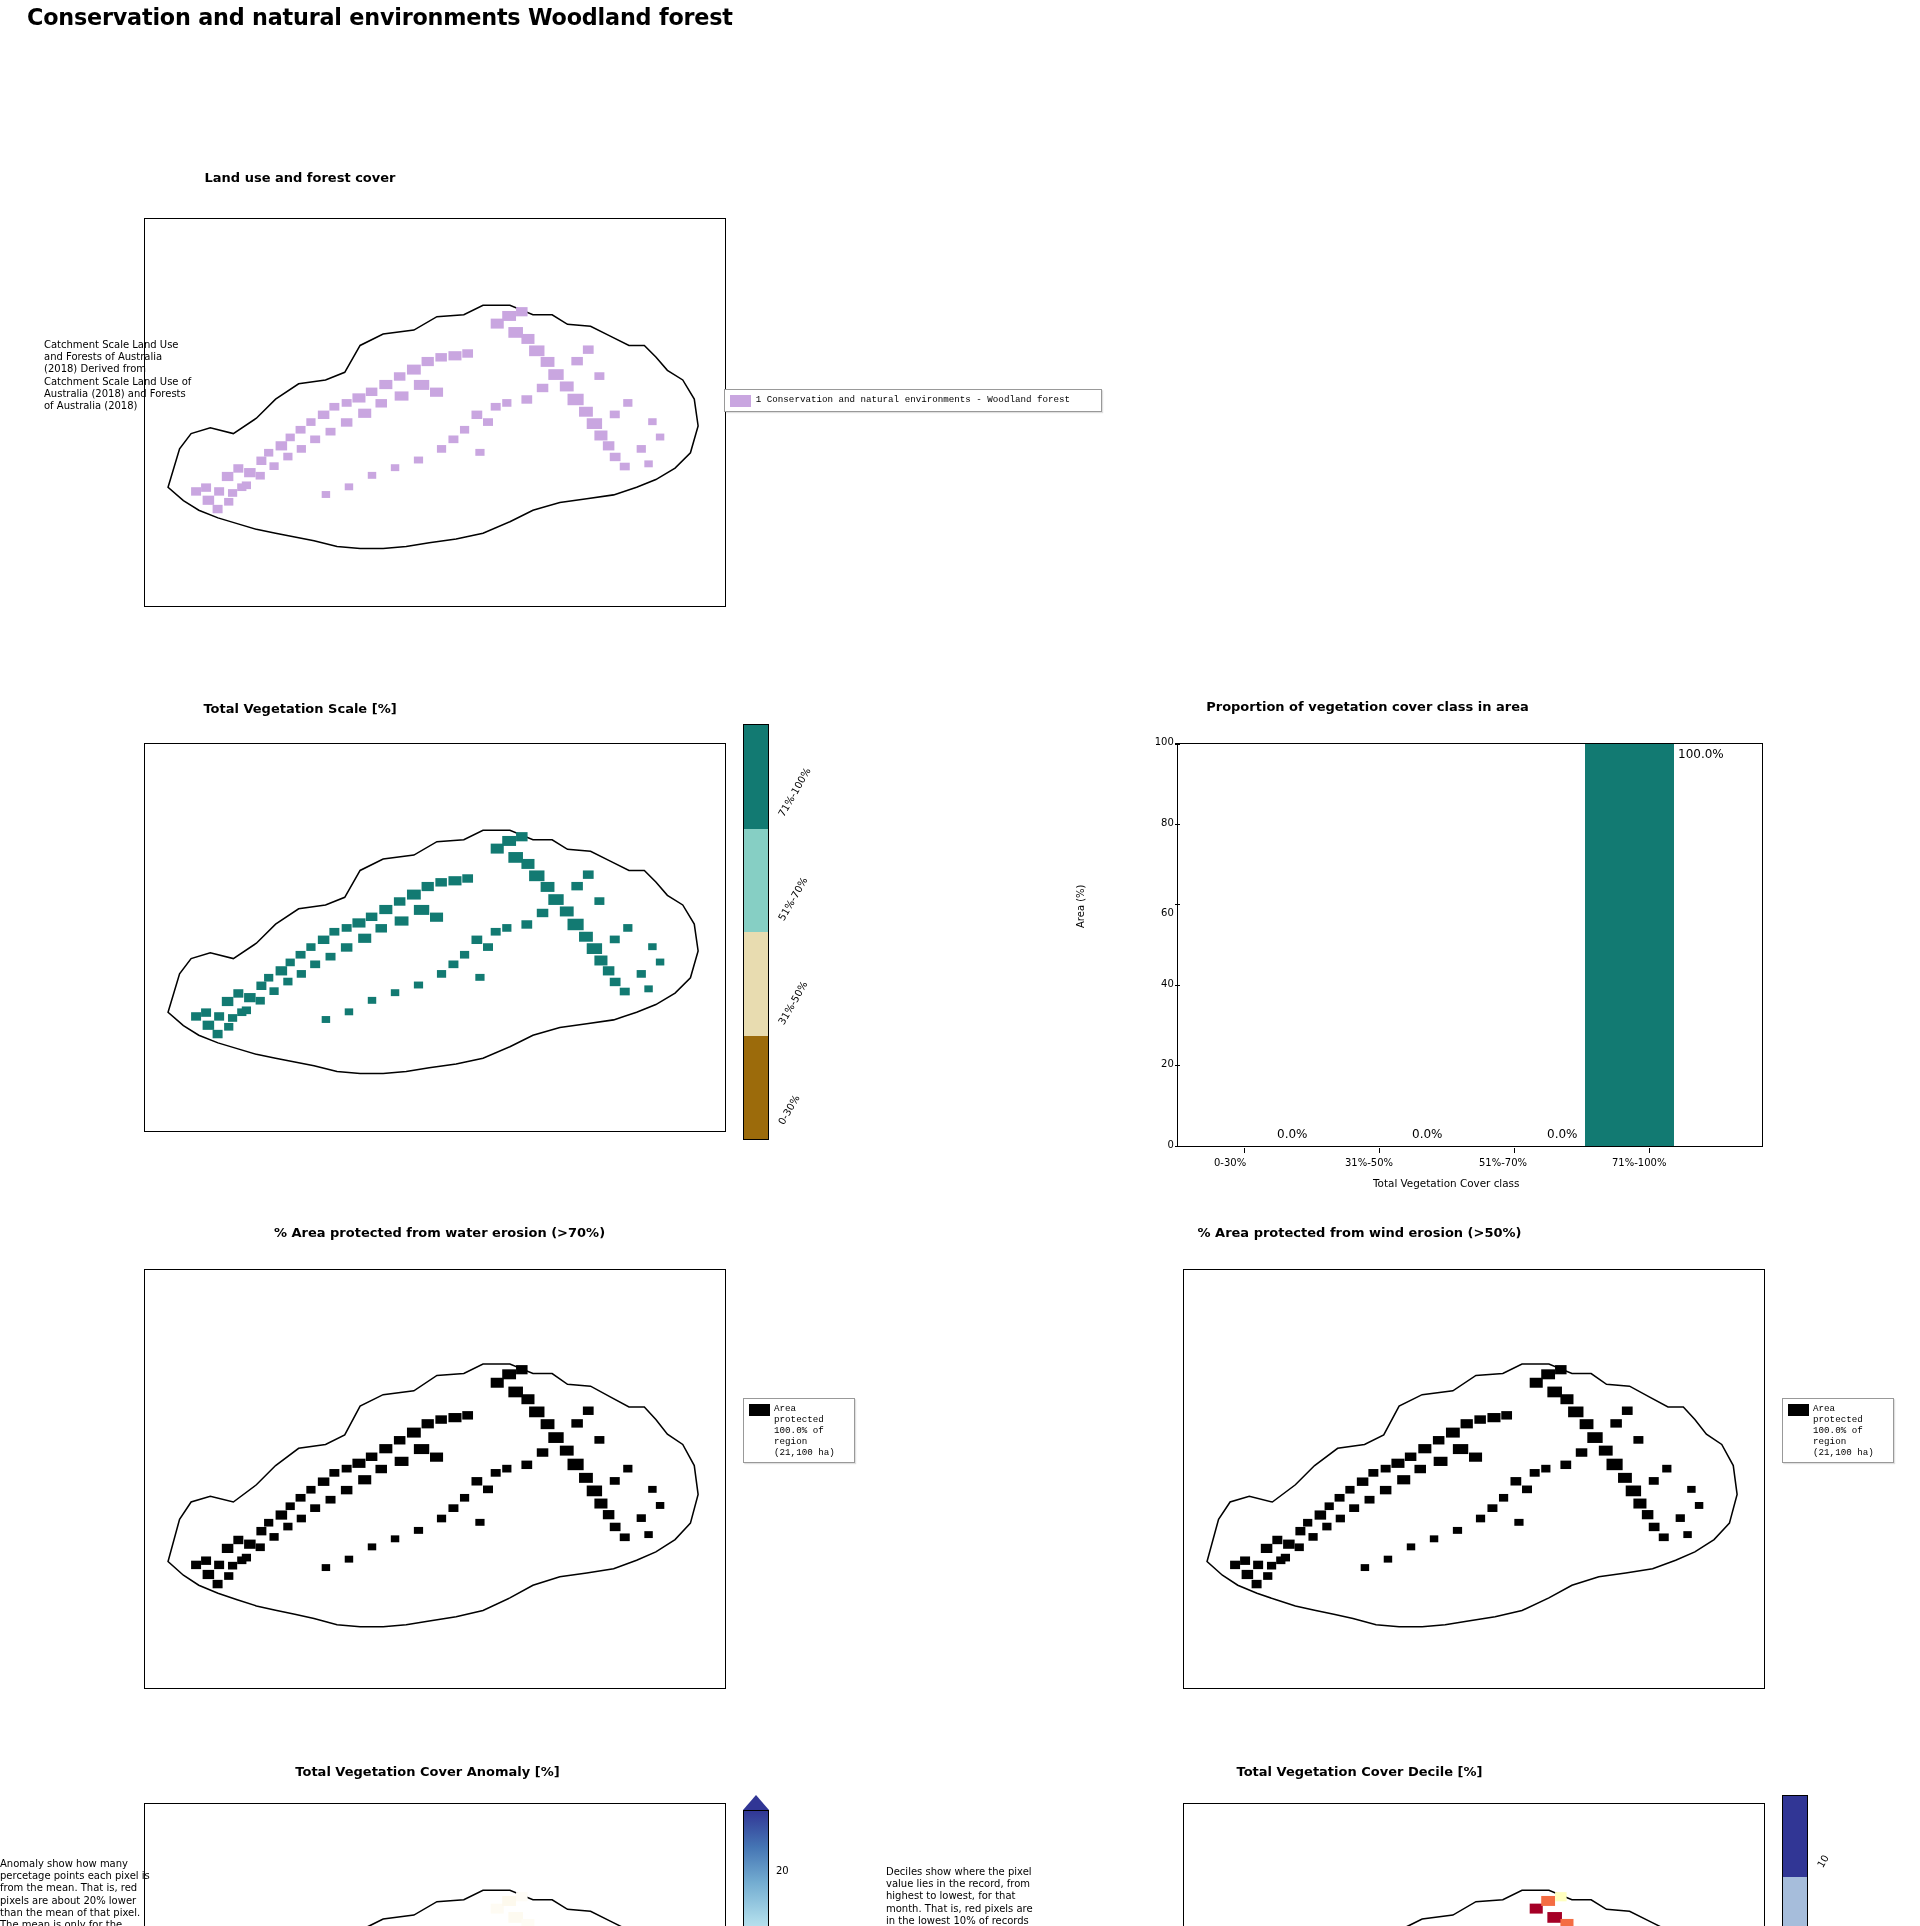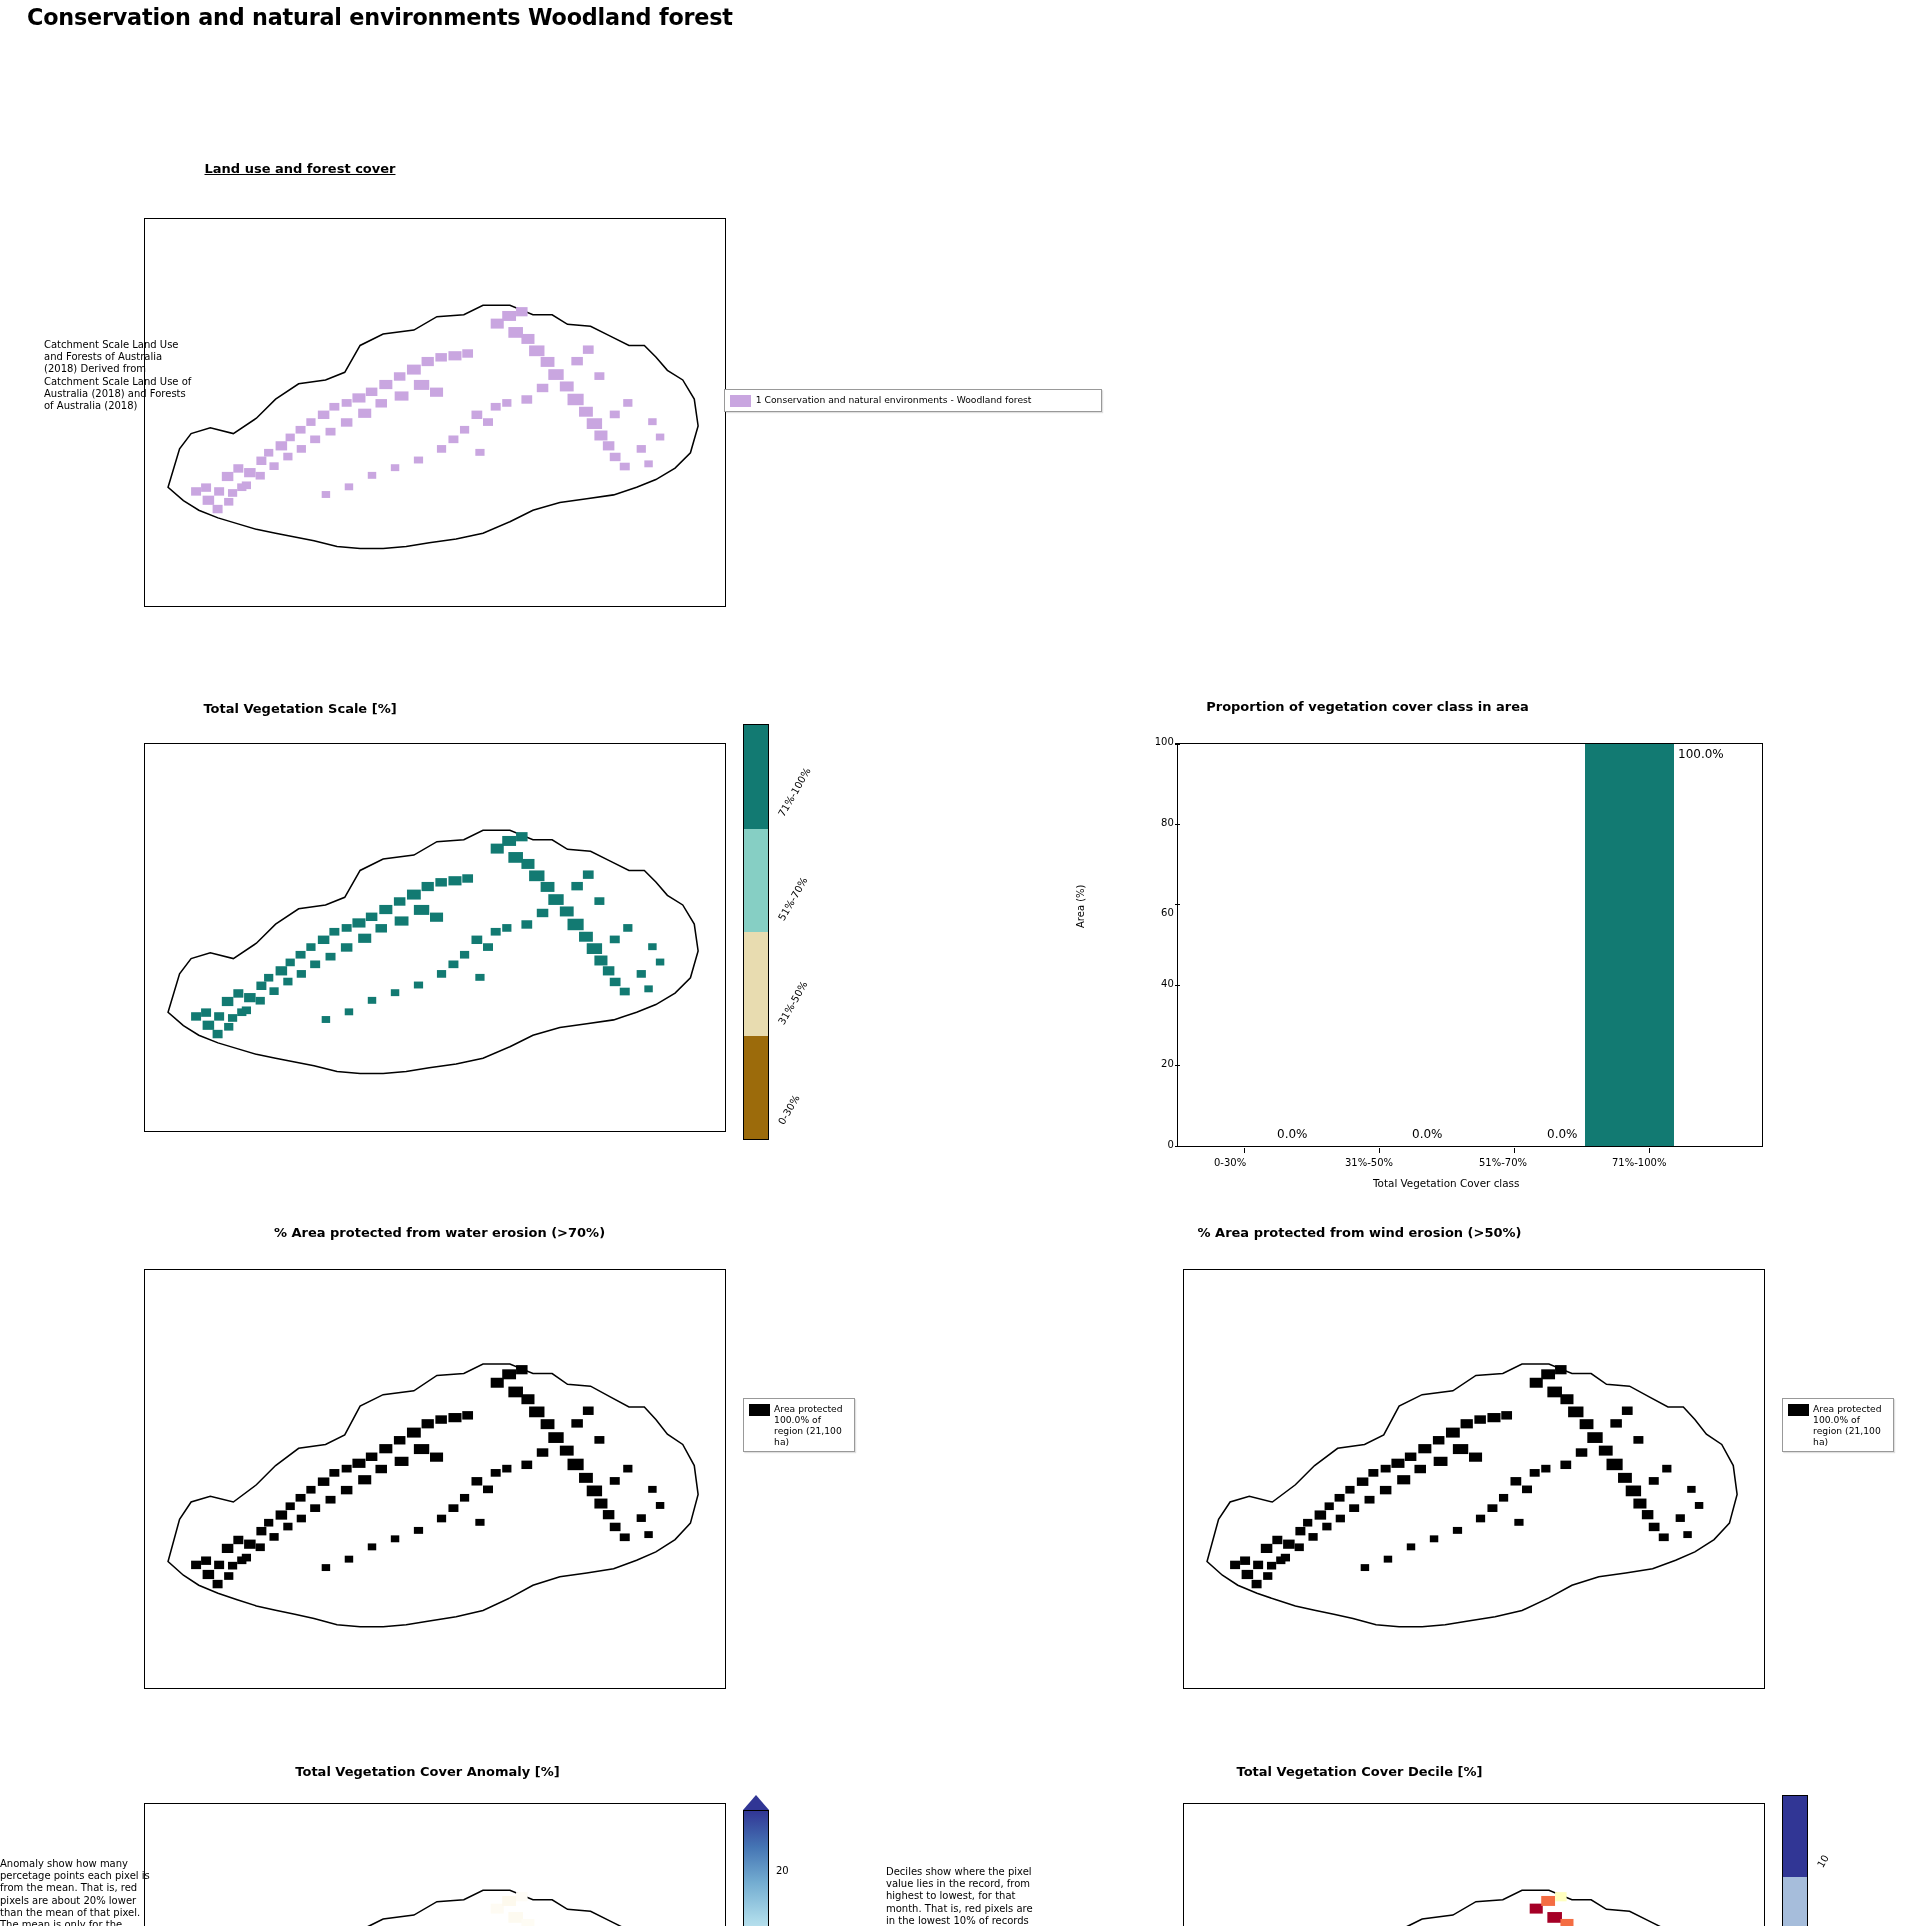--- a/index.html
+++ b/index.html
@@ -6,37 +6,37 @@
   body{width:1921px;height:2434px;font-family:"DejaVu Sans", sans-serif;color:#000;position:relative;overflow:hidden;}
   .page{position:absolute;inset:0;}
   .abs{position:absolute;}
   .title-main{left:27px;top:3.9px;font-size:22.3px;font-weight:bold;letter-spacing:-0.2px;}
   .panel-title{font-size:13px;font-weight:bold;text-align:center;}
   .mapbox{border:1.2px solid #000;background:#fff;box-sizing:border-box;position:absolute;}
   .mapsvg{position:absolute;left:0;top:0;width:100%;height:100%;}
   .note{font-size:10px;line-height:1.22;}
   .legend-box{border:1.2px solid #999;background:#fff;box-sizing:border-box;padding:3.9px 4.6px;font-size:9.2px;line-height:1.2;display:flex;align-items:flex-start;gap:4.6px;box-shadow:1.2px 1.2px 0 rgba(0,0,0,0.12);}
   .legend-swatch{width:21.6px;height:11.6px;flex:none;margin-top:1.5px;}
-  .legend-text{flex:1;}
+  .legend-text{flex:1;font-family:Liberation Mono, monospace;}
   .cbar{position:absolute;border:0.8px solid #000;box-sizing:border-box;}
   .cbar-label{position:absolute;font-size:10px;transform-origin:left top;white-space:nowrap;}
   .tick{position:absolute;background:#000;}
   .axis-label{font-size:10px;}
   .bar{position:absolute;background:#127a72;}
   .bar-val{position:absolute;font-size:12px;}
   .ax-num{position:absolute;font-size:10px;}
 </style>
 </head>
 <body>
 
 <div class="page">
 
   <div class="abs title-main">Conservation and natural environments Woodland forest</div>
 
-  <div class="abs panel-title" style="left:146px;top:161px;width:308px;text-decoration:underline;">Land use and forest cover</div>
+  <div class="abs panel-title" style="left:146px;top:170px;width:308px;">Land use and forest cover</div>
 
   <div class="mapbox" style="left:144px;top:218px;width:582px;height:389px;">
     <svg class="mapsvg" viewBox="0 0 1510 1010" preserveAspectRatio="none">
       <g>
         <path d="M60 700 L90 600 L120 560 L170 545 L230 560 L290 520 L340 470 L400 430 L470 420 L520 400 L560 330 L620 300 L700 290 L760 255 L830 250 L880 225 L950 225 L1010 250 L1060 250 L1100 275 L1160 280 L1210 305 L1260 330 L1300 330 L1330 360 L1360 395 L1400 420 L1430 470 L1440 540 L1420 610 L1380 650 L1330 680 L1280 700 L1220 720 L1150 730 L1080 740 L1010 760 L950 790 L880 820 L810 835 L740 845 L680 855 L620 860 L560 860 L500 855 L440 840 L390 830 L340 820 L290 810 L240 795 L190 780 L140 760 L100 735 Z" fill="none" stroke="#000" stroke-width="4"></path>
       </g>
       <g fill="#c9a6e0">
         <rect x="120" y="700" width="26" height="22"></rect>
           <rect x="146" y="690" width="26" height="22"></rect>
         <rect x="150" y="722" width="30" height="24"></rect>

